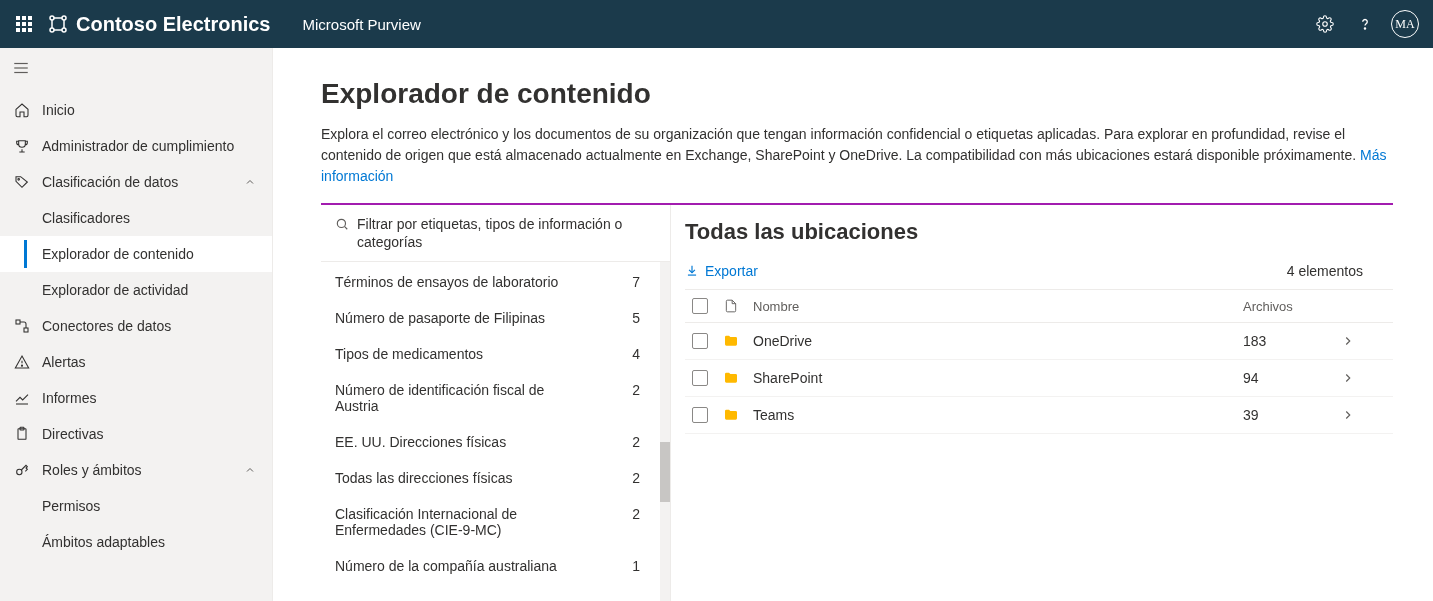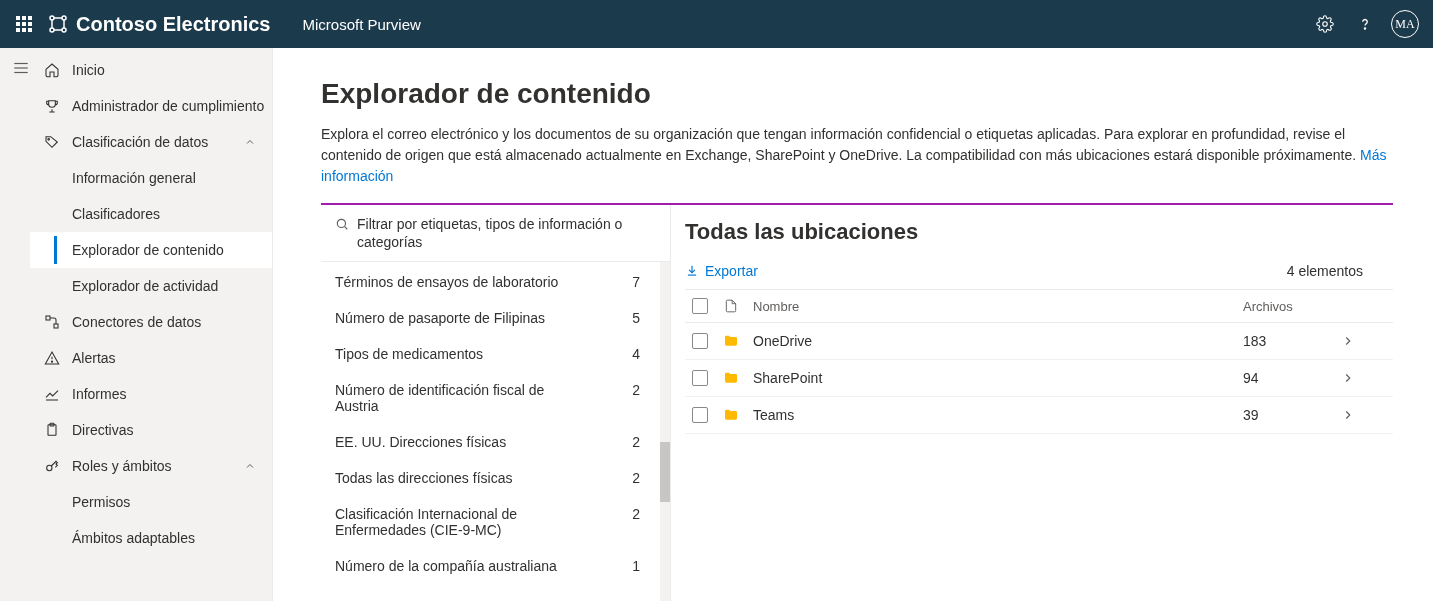--- a/index.html
+++ b/index.html
@@ -12,21 +12,21 @@
   .waffle-dots span { width: 4px; height: 4px; background: #fff; }
   .brand-icon { margin: 0 8px; display:flex; align-items:center;}
   .brand-name { font-size: 20px; font-weight: 600; margin-right: 32px; }
   .product-name { font-size: 15px; }
   .topbar-spacer { flex: 1; }
   .topbar-icon { width: 40px; height: 48px; display: flex; align-items: center; justify-content: center; cursor: pointer; color:#fff;}
   .avatar { width: 28px; height: 28px; border: 1px solid #fff; border-radius: 50%; display: flex; align-items: center; justify-content: center; font-size: 12px; margin: 0 6px; cursor:pointer;font-family:Liberation Serif, serif;}
 
   
   .shell { display: flex; height: calc(601px - 48px); }
-  .sidebar { width: 273px; background: #f3f2f1; border-right: 1px solid #edebe9; display: flex; flex-direction: row; }
+  .sidebar { width: 273px; background: #f3f2f1; border-right: 1px solid #edebe9; display: flex; flex-direction: column; }
   .hamburger { height: 40px; display: flex; align-items: center; padding-left: 12px; cursor:pointer;}
   .hamburger svg { color:#605e5c; }
   .nav { flex: 1; overflow-y: auto; padding-top: 4px;}
   .nav-item { display: flex; align-items: center; height: 36px; padding-left: 12px; cursor: pointer; }
   .nav-icon { width: 20px; height: 20px; display:flex; align-items:center; justify-content:center; margin-right: 10px; color:#323130;}
   .nav-label { flex: 1; font-size: 14px; }
   .nav-sub { padding-left: 42px; }
   .nav-item.selected { background: #fff; position: relative; }
   .nav-item.selected::before { content:""; position:absolute; left:24px; top:4px; bottom:4px; width:3px; background:#0078d4;}
   .nav-item .chevron { margin-right: 14px; color:#605e5c; width:16px; height:16px; display:flex; align-items:center; justify-content:center;}
@@ -144,23 +144,20 @@
             </svg>
           </span>
         <span class="nav-label">Clasificación de datos</span>
         <span class="chevron">
             <svg width="12" height="12" viewBox="0 0 24 24" fill="none" stroke="currentColor" stroke-width="2">
               <polyline points="18 15 12 9 6 15"></polyline>
             </svg>
           </span>
       </div>
       <div class="nav-item nav-sub">
-          <span class="nav-label">Información general</span>
-        </div>
-      <div class="nav-item nav-sub">
           <span class="nav-label">Clasificadores</span>
         </div>
       <div class="nav-item nav-sub selected">
           <span class="nav-label">Explorador de contenido</span>
         </div>
       <div class="nav-item nav-sub">
           <span class="nav-label">Explorador de actividad</span>
         </div>
       <div class="nav-item">
         <span class="nav-icon">

